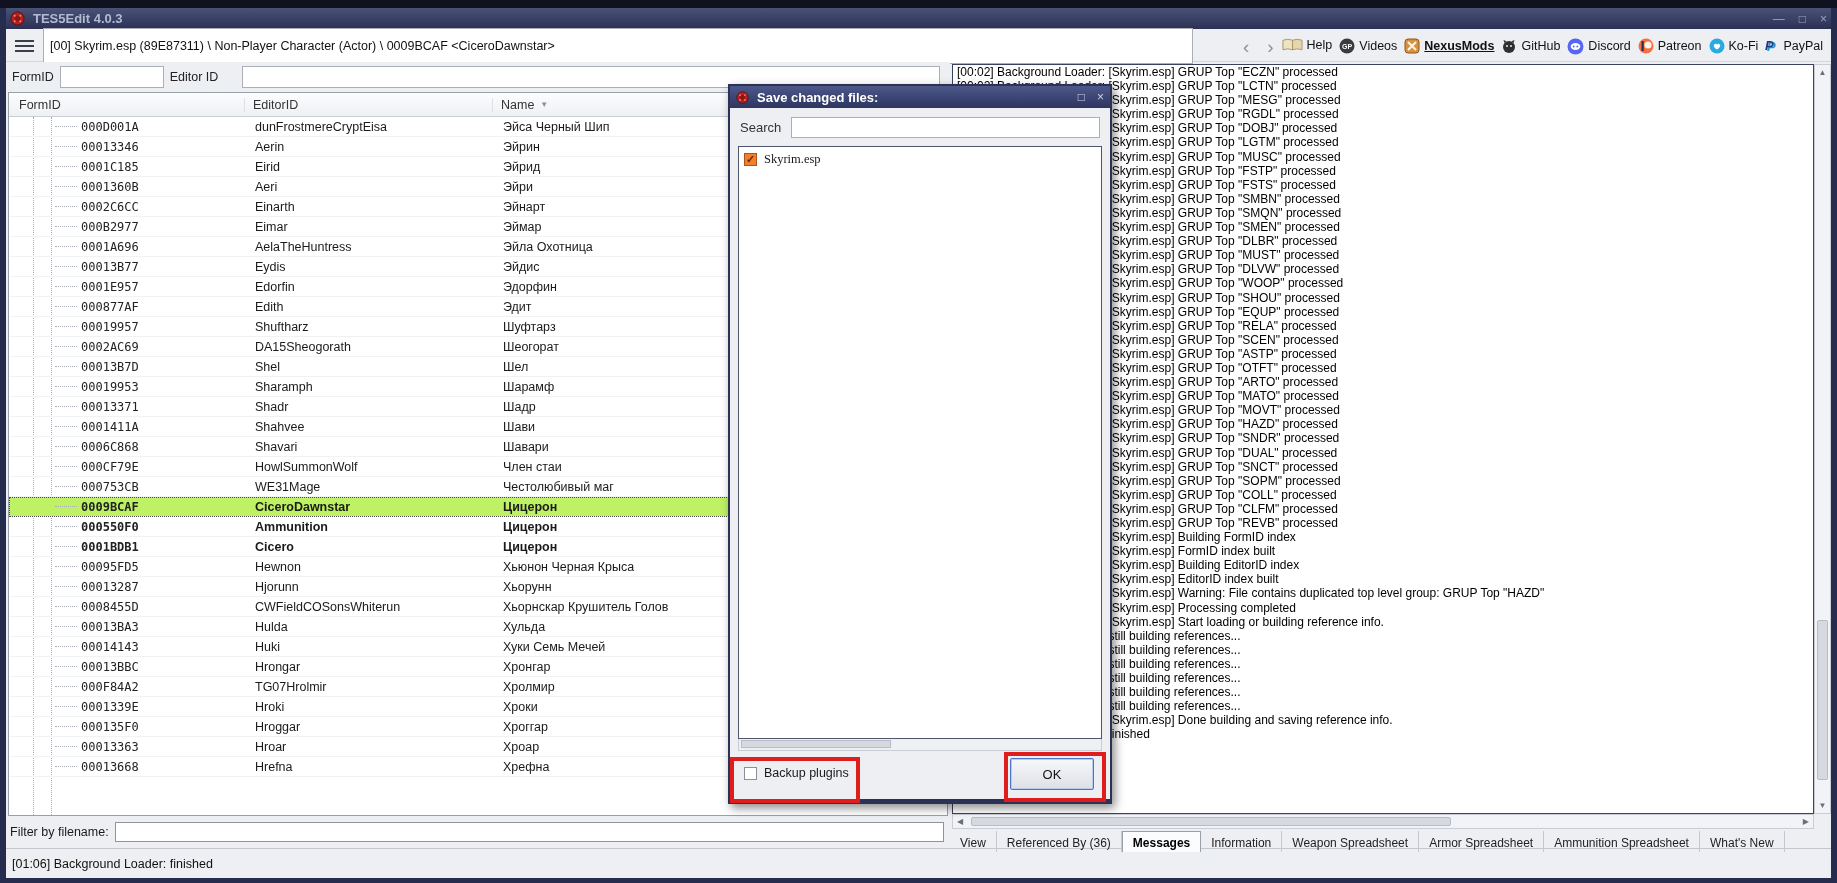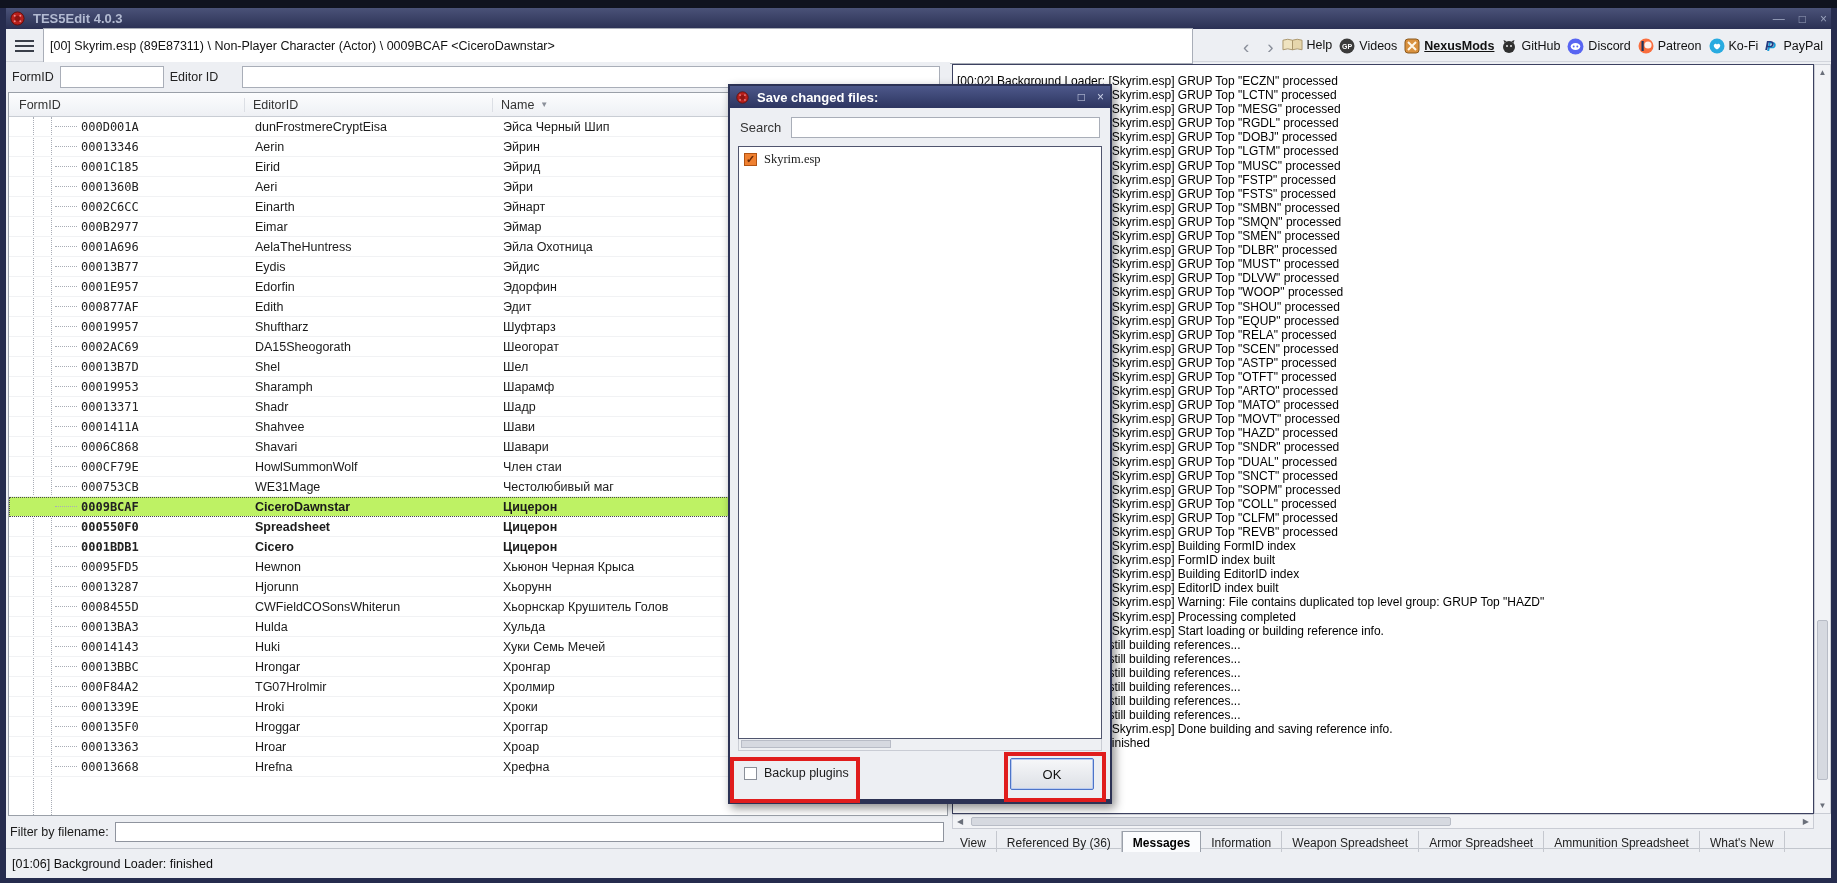--- a/index.html
+++ b/index.html
@@ -67,21 +67,21 @@
   .trow.selected{background:#bef264;outline:1px dotted #4a4a4a;outline-offset:-1px;}
   
   .filter-row{position:absolute;left:6px;top:816px;width:944px;height:32px;background:#edeff3;display:flex;align-items:center;padding:0 4px;gap:6px;font-size:12.5px;}
   .filter-row input{flex:1;height:20px;border:1px solid #8f949e;background:#fff;font-family:"Liberation Sans",sans-serif;font-size:12.5px;padding:1px 5px;margin-right:2px;}
   .status-bar{position:absolute;left:6px;top:848px;width:1825px;height:30px;background:#edeff3;border-top:1px solid #c2c6cd;display:flex;align-items:center;padding:0 6px;font-size:12.5px;color:#111;}
   
   .log-panel{
     position:absolute;left:952px;top:64px;width:862px;height:750px;background:#fff;
     border:1px solid #3c4160;overflow:hidden;z-index:0;
   }
-  .log-lines{padding:9px 0 0 4px;font-size:12px;line-height:14.1px;color:#000;white-space:nowrap;}
+  .log-lines{padding:0 0 0 4px;font-size:12px;line-height:14.1px;color:#000;white-space:nowrap;}
   .log-line .pfx{color:#000;}
   .vscroll{position:absolute;left:1814px;top:64px;width:17px;height:750px;background:#f2f3f6;border:1px solid #c9ccd4;z-index:0;display:flex;flex-direction:column;justify-content:space-between;align-items:center;font-size:8px;color:#6a6f7a;}
   .vscroll .thumb{position:absolute;left:2px;width:11px;top:555px;height:160px;background:#d6d9e0;border:1px solid #b8bcc6;border-radius:2px;}
   .vscroll .arr{padding:3px 0;}
   .hscroll{position:absolute;left:952px;top:814px;width:862px;height:15px;background:#f2f3f6;border:1px solid #c9ccd4;z-index:0;display:flex;justify-content:space-between;align-items:center;font-size:8px;color:#6a6f7a;}
   .hscroll .thumb{position:absolute;left:18px;top:2px;height:9px;width:480px;background:#d6d9e0;border:1px solid #b8bcc6;border-radius:2px;}
   .hscroll .arr{padding:0 4px;}
   .tabs{position:absolute;left:950px;top:831px;height:21px;display:flex;align-items:stretch;font-size:12px;color:#222;z-index:0;}
   .tab{padding:2px 10px 0 10px;border-right:1px solid #c5c8cf;display:flex;align-items:center;cursor:pointer;background:transparent;white-space:nowrap;}
   .tab.active{background:#fbfcfe;border:1px solid #9aa0aa;border-bottom:none;font-weight:bold;color:#000;}
@@ -394,21 +394,21 @@
           <div class="trow selected bold">
             <span class="stub"></span>
             <span class="c-form">0009BCAF</span>
             <span class="c-edit">CiceroDawnstar</span>
             <span class="c-name">Цицерон</span>
           </div>
 
           <div class="trow bold">
             <span class="stub"></span>
             <span class="c-form">000550F0</span>
-            <span class="c-edit">Spreadsheet</span>
+            <span class="c-edit">Ammunition</span>
             <span class="c-name">Цицерон</span>
           </div>
 
           <div class="trow bold">
             <span class="stub"></span>
             <span class="c-form">0001BDB1</span>
             <span class="c-edit">Cicero</span>
             <span class="c-name">Цицерон</span>
           </div>
 

